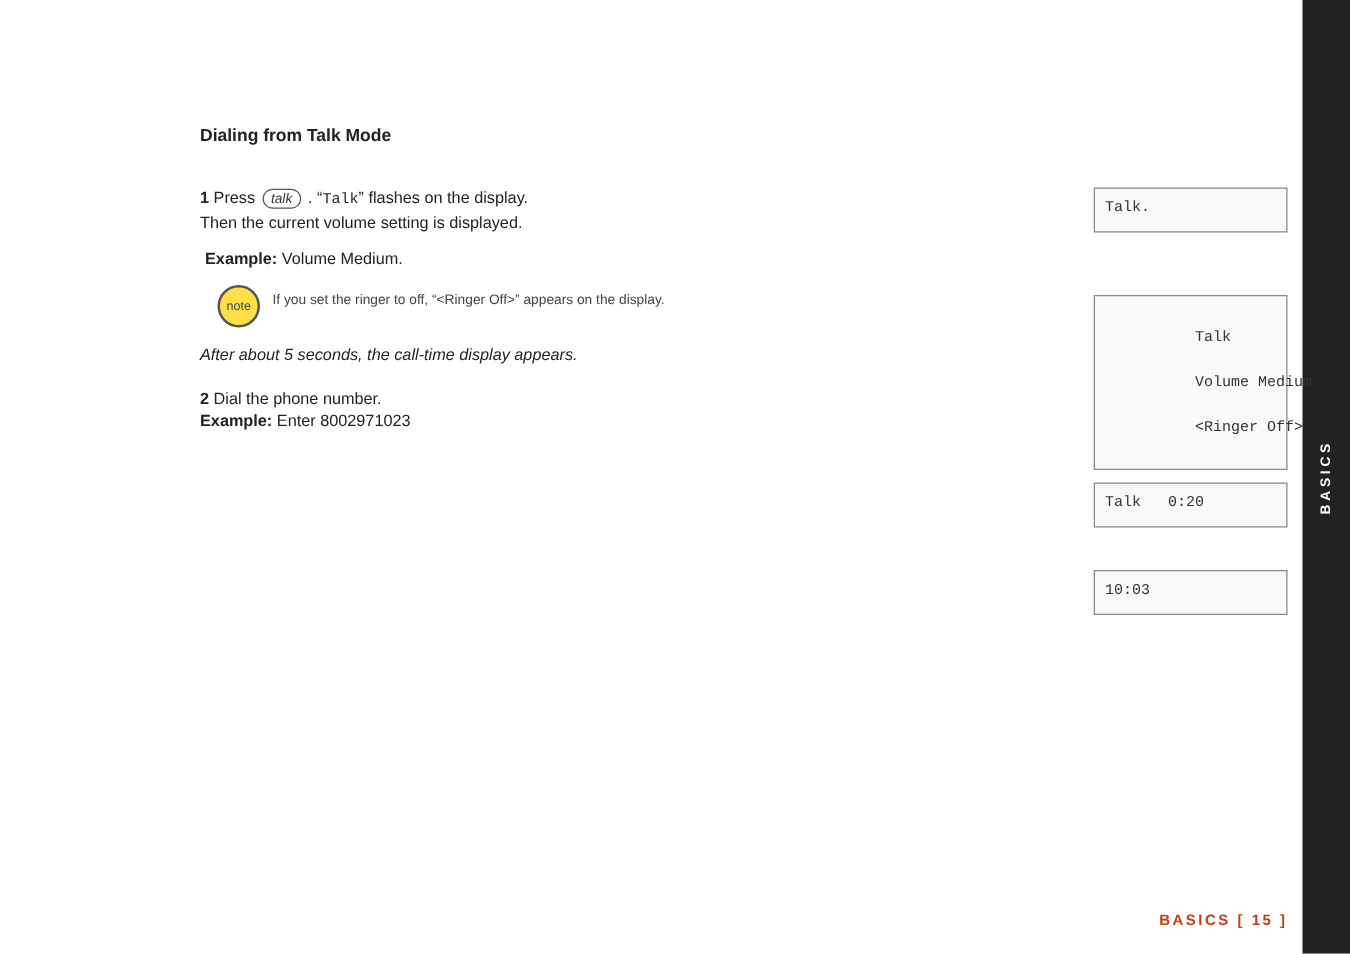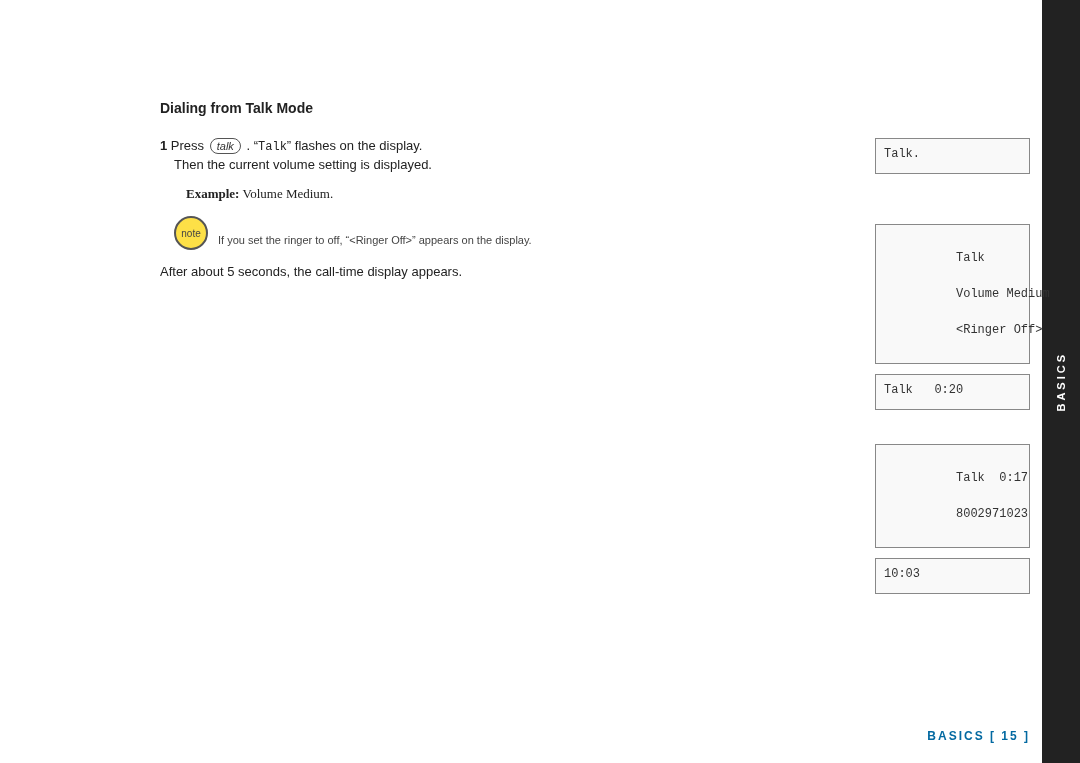--- a/index.html
+++ b/index.html
@@ -54,29 +54,29 @@
       bottom: 60px;
     }
 
     
     .page-footer {
       position: absolute;
       bottom: 20px;
       right: 50px;
       font-size: 12px;
       font-weight: bold;
-      color: #0369a1;
+      color: #c2410c;
       letter-spacing: 2px;
     }
 
     
     .section-title {
       font-size: 14px;
       font-weight: bold;
-      margin-bottom: 22px;
+      margin-bottom: 34px;
     }
 
     
     .content-layout {
       display: flex;
       gap: 40px;
       align-items: flex-start;
     }
 
     .left-column {
@@ -99,21 +99,21 @@
     .step-number {
       font-weight: bold;
       display: inline;
     }
 
     .step-text {
       display: inline;
     }
 
     .step-sub {
-      margin-left: 14px;
+      margin-left: 0;
       margin-top: 3px;
     }
 
     .example-label {
       font-weight: bold;
       display: inline;
     }
 
     
     .note-box {
@@ -136,21 +136,20 @@
       font-weight: normal;
       color: #444;
       background: #fde047;
     }
 
     .note-text {
       font-size: 11px;
       color: #444;
       line-height: 1.5;
       padding-top: 4px;
-      margin-top: 12px;
     }
 
     
     .display-box {
       border: 1px solid #888;
       padding: 6px 8px;
       font-family: 'Courier New', Courier, monospace;
       font-size: 12px;
       color: #333;
       background: #f9f9f9;
@@ -176,20 +175,21 @@
       color: #333;
     }
 
     .mono-text {
       font-family: 'Courier New', Courier, monospace;
       font-size: 12px;
     }
 
     .after-seconds {
       margin-top: 10px;
+      font-style: italic;
     }
 
   </style>
 </head>
 <body>
 
 <div class="page-container">
 
   <div class="side-tab">
     <span class="side-tab-text">BASICS</span>
@@ -205,57 +205,63 @@
 
         <div class="step">
           <div>
             <span class="step-number">1</span>
             <span class="step-text">Press</span>
             <span class="talk-btn">talk</span>
             <span class="step-text">. “<span class="mono-text">Talk</span>” flashes on the display.</span>
           </div>
           <div class="step-sub">Then the current volume setting is displayed.</div>
 
-          <div style="margin-top:14px; margin-left:26px;font-family:Liberation Serif, serif;">
+          <div style="margin-top:14px; margin-left:4px;">
             <span class="example-label">Example:</span>
             <span>Volume Medium.</span>
           </div>
 
           <div class="note-box">
             <div class="note-circle">note</div>
             <div class="note-text">If you set the ringer to off, “&lt;Ringer Off&gt;” appears on the display.</div>
           </div>
 
           <div class="after-seconds">After about 5 seconds, the call-time display appears.</div>
         </div>
 
+        <div class="step">
+          <div>
+            <span class="step-number">2</span>
+            <span class="step-text"> <span>Dial the phone number.</span></span>
+          </div>
+          <div class="step-sub">
+            <span class="example-label">Example:</span>
+            <span>Enter 8002971023</span>
+          </div>
+        </div>
 
 
       </div>
 
       <div class="right-column">
 
         <div class="display-box">Talk.</div>
 
         <div style="height:30px;"></div>
 
         <div class="display-box tall">
           <span>Talk</span><br>
           <span>Volume Medium</span><br>
           <span>&lt;Ringer Off&gt;</span>
         </div>
 
         <div class="display-box">Talk   0:20</div>
 
         <div style="height:14px;"></div>
 
-        <div class="display-box tall">
-          <span>Talk  0:17</span><br>
-          <span>8002971023</span>
-        </div>
 
         <div class="display-box">10:03</div>
 
       </div>
 
     </div>
 
   </div>
 
   <div class="page-footer">BASICS [ 15 ]</div>

